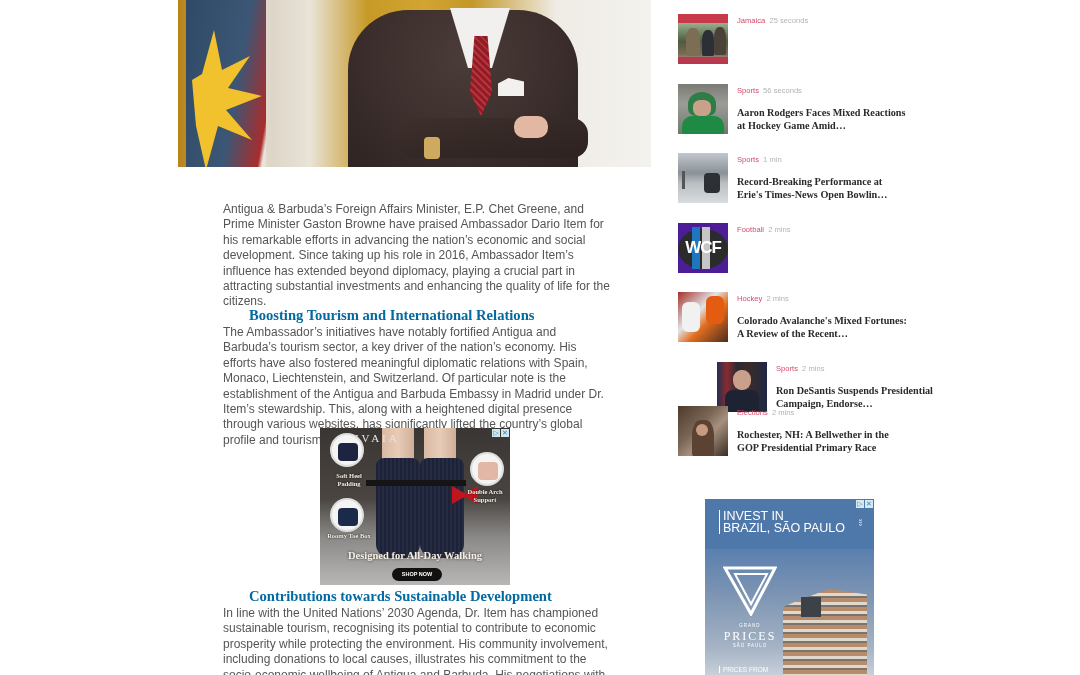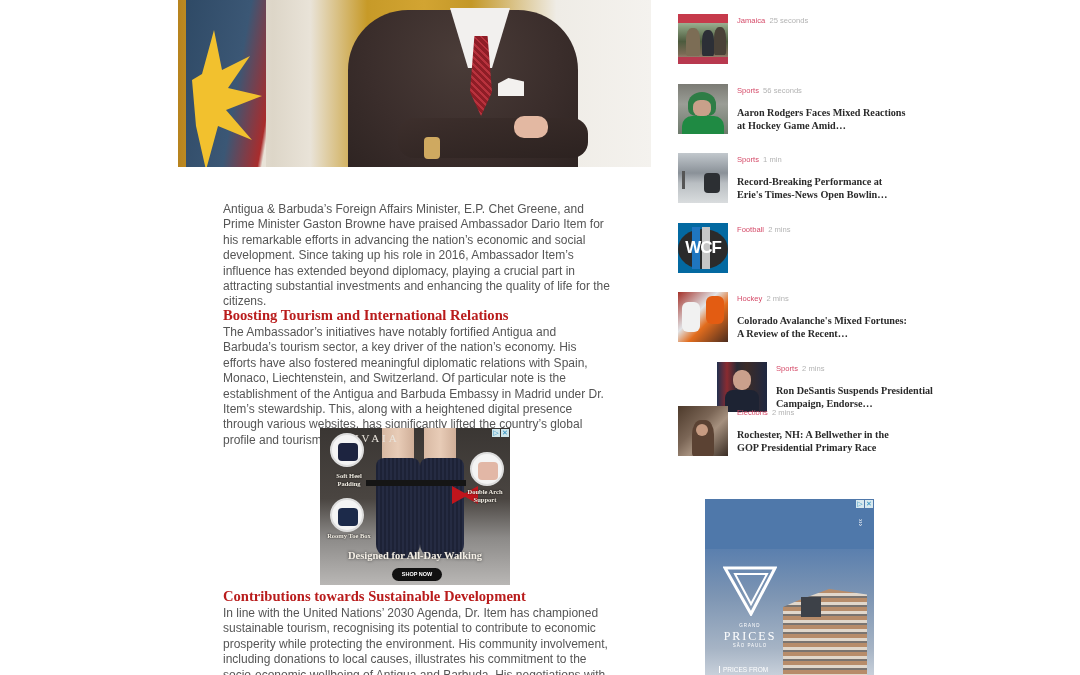--- a/index.html
+++ b/index.html
@@ -50,21 +50,21 @@
   .hero .watch {
     position: absolute; left: 246px; top: 137px; width: 16px; height: 22px;
     background: #cfa960; border-radius: 4px;
   }
   .p1 { position: absolute; left: 223px; top: 202px; width: 388px; }
   .h2a { position: absolute; left: 223px; top: 306px; width: 388px; }
   .p2 { position: absolute; left: 223px; top: 325px; width: 388px; }
   .h2b { position: absolute; left: 223px; top: 587px; width: 388px; }
   .p3 { position: absolute; left: 223px; top: 606px; width: 388px; }
   .para { font-size: 12px; line-height: 15.4px; color: #555; font-family: "Liberation Sans", "DejaVu Sans", sans-serif; }
-  .subhead { font-family: "Liberation Serif", "DejaVu Serif", serif; font-weight: bold; font-size: 14.6px; color: #b91c1c; line-height: 18px; white-space: nowrap; }
+  .subhead { font-family: "Liberation Serif", "DejaVu Serif", serif; font-weight: bold; font-size: 14.6px; color: #0369a1; line-height: 18px; white-space: nowrap; margin-left: 26px; }
 
   
   .ad-shoe {
     position: absolute; left: 320px; top: 428px; width: 190px; height: 157px; overflow: hidden;
     background: linear-gradient(180deg, #3a3633 0%, #4a4541 45%, #8c8a88 70%, #b9b7b5 100%);
   }
   .ad-shoe .brand { position: absolute; left: 0; width: 100%; top: 4px; text-align: left; color: #e9e4dc; font-family: "Liberation Serif", "DejaVu Serif", serif; font-size: 11px; letter-spacing: 3px; padding-left: 24px; }
   .ad-shoe .adchoice { position: absolute; right: 1px; top: 1px; display: flex; gap: 1px; }
   .ad-shoe .adchoice span { width: 8px; height: 8px; background: #cfe6ec; color: #2a8ec0; font-size: 7px; line-height: 8px; text-align: center; display: block; }
   .ad-shoe .leg { position: absolute; top: 0; width: 32px; height: 60px; background: linear-gradient(90deg, #d8b9a3, #e8ccb7, #cfae98); }
@@ -88,21 +88,21 @@
     font-family: "Liberation Serif", "DejaVu Serif", serif; font-weight: bold; font-size: 10.2px; line-height: 12.6px; color: #2a2a2a;
   }
 
   
   .t1 { background: linear-gradient(180deg, #c9d3c3 0%, #8aa07f 25%, #4d5b3e 55%, #7b6a55 80%, #c8a9a0 100%); }
   .t1 .band { position: absolute; left: 0; top: 0; width: 100%; height: 9px; background: #c63a4b; color: #fff; font-size: 5px; line-height: 9px; font-weight: bold; white-space: nowrap; }
   .t1 .band2 { position: absolute; left: 0; bottom: 0; width: 100%; height: 7px; background: #b8394f; }
   .t1 .p { position: absolute; border-radius: 40% 40% 10% 10%; }
   .t2 { background: linear-gradient(180deg, #7b7b74 0%, #9a9d96 40%, #6d7a6c 100%); }
   .t3 { background: linear-gradient(180deg, #c2c8cd 0%, #8a9198 40%, #b9bec2 60%, #d9dcde 100%); }
-  .t4 { background: #0369a1; }
+  .t4 { background: #4c1d95; }
   .t5 { background: linear-gradient(135deg, #a5322a 0%, #e1e3e6 40%, #e26d1e 60%, #4c2c1e 100%); }
   .t6 { background: linear-gradient(90deg, #21304f 0%, #8a2b30 20%, #2b2a34 40%, #3c2c28 60%, #1f2841 100%); }
   .t7 { background: linear-gradient(135deg, #4d3a2b 0%, #7b6656 40%, #a5907e 60%, #3a2d24 100%); }
 
   
   .ad-brazil {
     position: absolute; left: 705px; top: 499px; width: 169px; height: 176px; overflow: hidden;
     background: linear-gradient(180deg, #4f76a6 0%, #5a7fae 28%, #7d95b3 55%, #a6b4c5 85%, #c8d0da 100%);
   }
   .ad-brazil .topband { position: absolute; left: 0; top: 0; width: 100%; height: 50px; background: #4f78aa; }
@@ -260,20 +260,24 @@
   </div>
   <div class="meta">
     <span class="cat">Elections</span>
     <span class="time">2 mins</span>
   </div>
   <div class="title">Rochester, NH: A Bellwether in the GOP Presidential Primary Race</div>
 </div>
 
 <div class="ad-brazil">
   <div class="topband"></div>
+  <div class="headline">
+    <div>INVEST IN</div>
+    <div>BRAZIL, SÃO PAULO</div>
+  </div>
   <div class="arrow">›››</div>
   <div class="adchoice">
     <span>▷</span>
     <span>✕</span>
   </div>
   <div class="logo">
     <svg width="54" height="50" viewBox="0 0 54 50">
       <polygon points="2,2 52,2 28,48" fill="none" stroke="#fff" stroke-width="3"></polygon>
       <polygon points="12,8 44,8 28,38" fill="none" stroke="#fff" stroke-width="2"></polygon>
     </svg>

